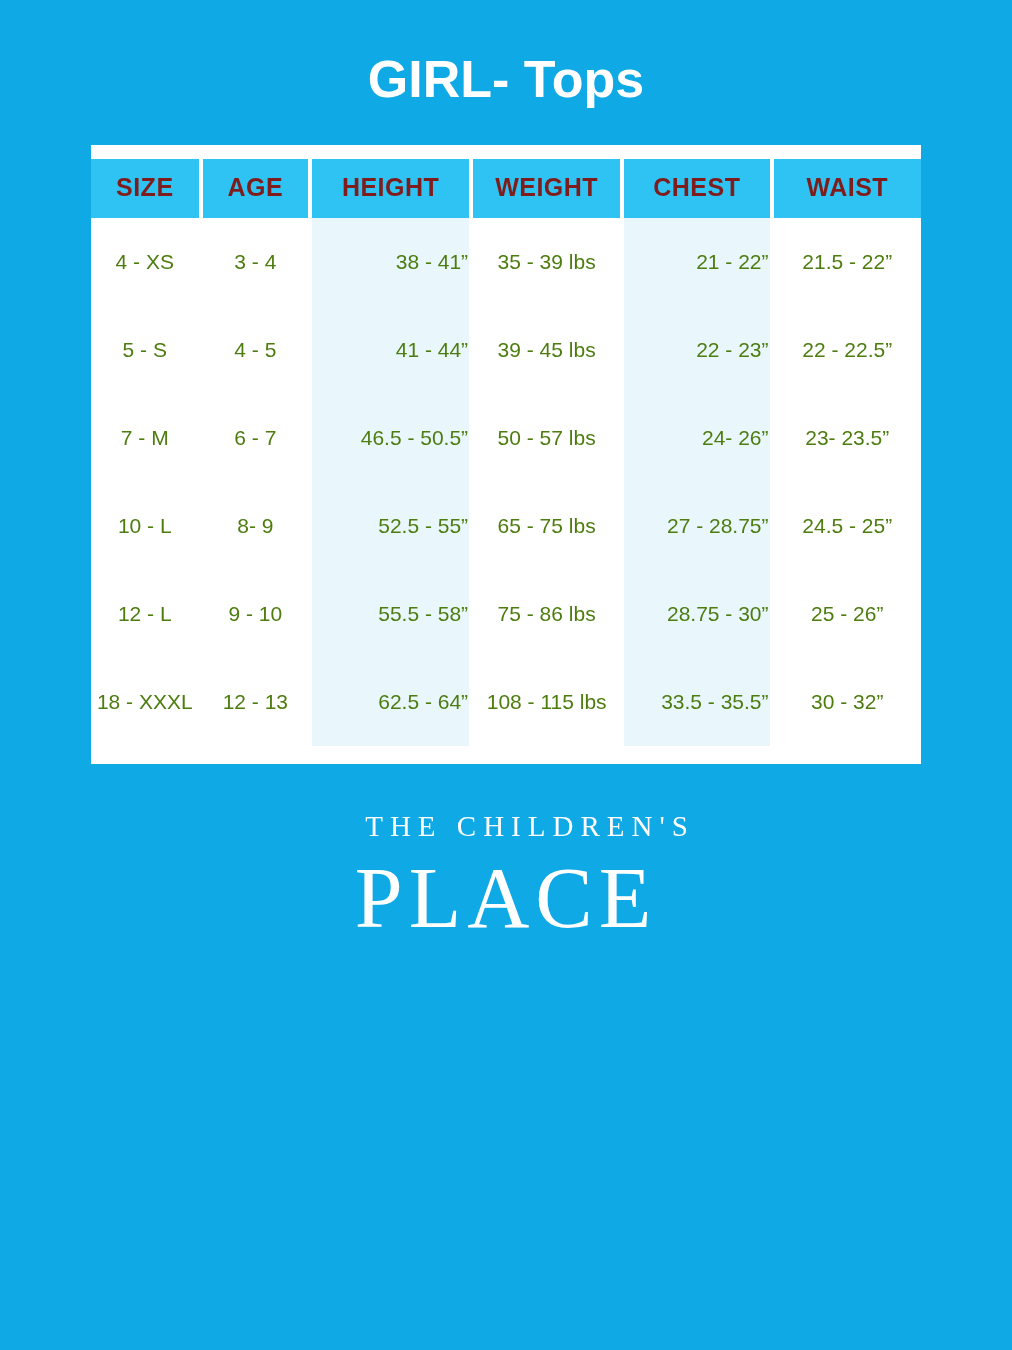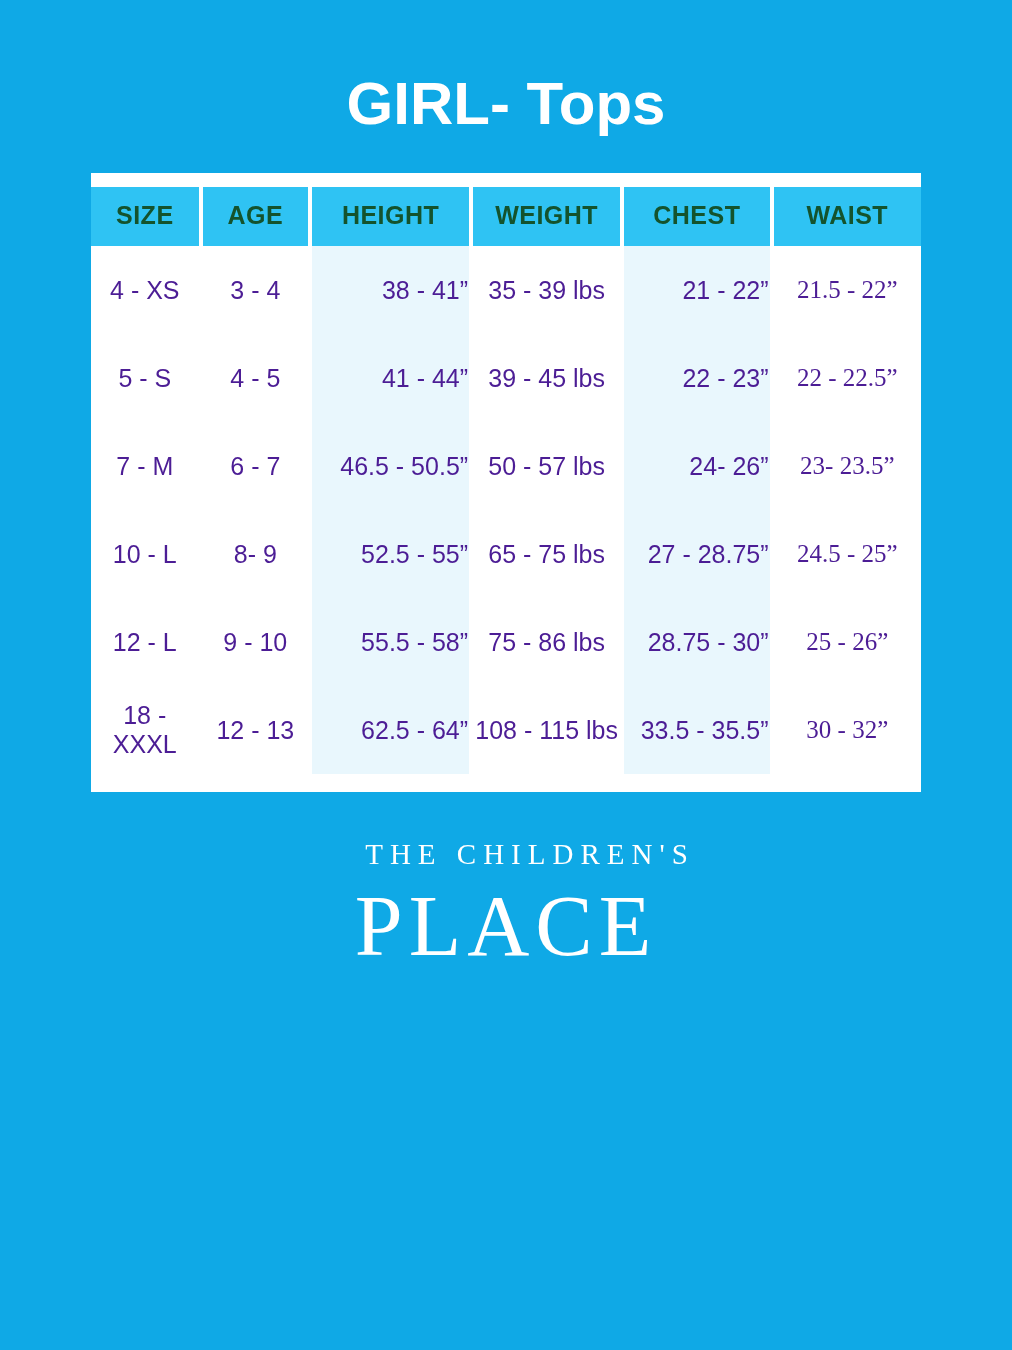--- a/index.html
+++ b/index.html
@@ -16,65 +16,65 @@
   .page {
     position: relative;
     width: 1012px;
     height: 1350px;
     background: #0fa9e6;
     box-sizing: border-box;
   }
   .title {
     text-align: center;
     color: #ffffff;
-    font-size: 60px;
+    font-size: 52px;
     font-weight: bold;
     letter-spacing: 0px;
-    padding-top: 72px;
+    padding-top: 52px;
     line-height: 1.05;
     font-family: "Liberation Sans", sans-serif;
   }
   .table-wrap {
     width: 830px;
     margin: 38px auto 0 auto;
   }
   .white-bar {
     height: 14px;
     background: #ffffff;
     width: 100%;
   }
   table {
     width: 100%;
     border-collapse: collapse;
     table-layout: fixed;
   }
   thead th {
     background: #2fc3f3;
-    color: #14532d;
+    color: #7f1d1d;
     font-size: 25px;
     font-weight: bold;
     letter-spacing: 0.5px;
     padding: 14px 0 16px 0;
     text-align: center;
     border-left: 4px solid #ffffff;
     border-right: 4px solid #ffffff;
   }
   thead th.first { border-left: none; }
   thead th.last { border-right: none; }
   tbody td {
-    color: #4c1d95;
-    font-size: 25px;
+    color: #4d7c0f;
+    font-size: 21px;
     text-align: center;
     height: 86px;
     vertical-align: middle;
     border-left: 4px solid #ffffff;
     border-right: 4px solid #ffffff;
   }
   tbody td.first { border-left: none; }
-  tbody td.last { border-right: none; font-family: Liberation Serif, serif; }
+  tbody td.last { border-right: none; }
   
   tbody td.tint-a { background: #ffffff; }
   tbody td.tint-b { background: #e9f7fd; text-align: right; }
   thead tr th:nth-child(1),
   thead tr th:nth-child(3),
   thead tr th:nth-child(5) { background: #2fc3f3; }
   .bottom-bar {
     height: 18px;
     background: #ffffff;
     width: 100%;

